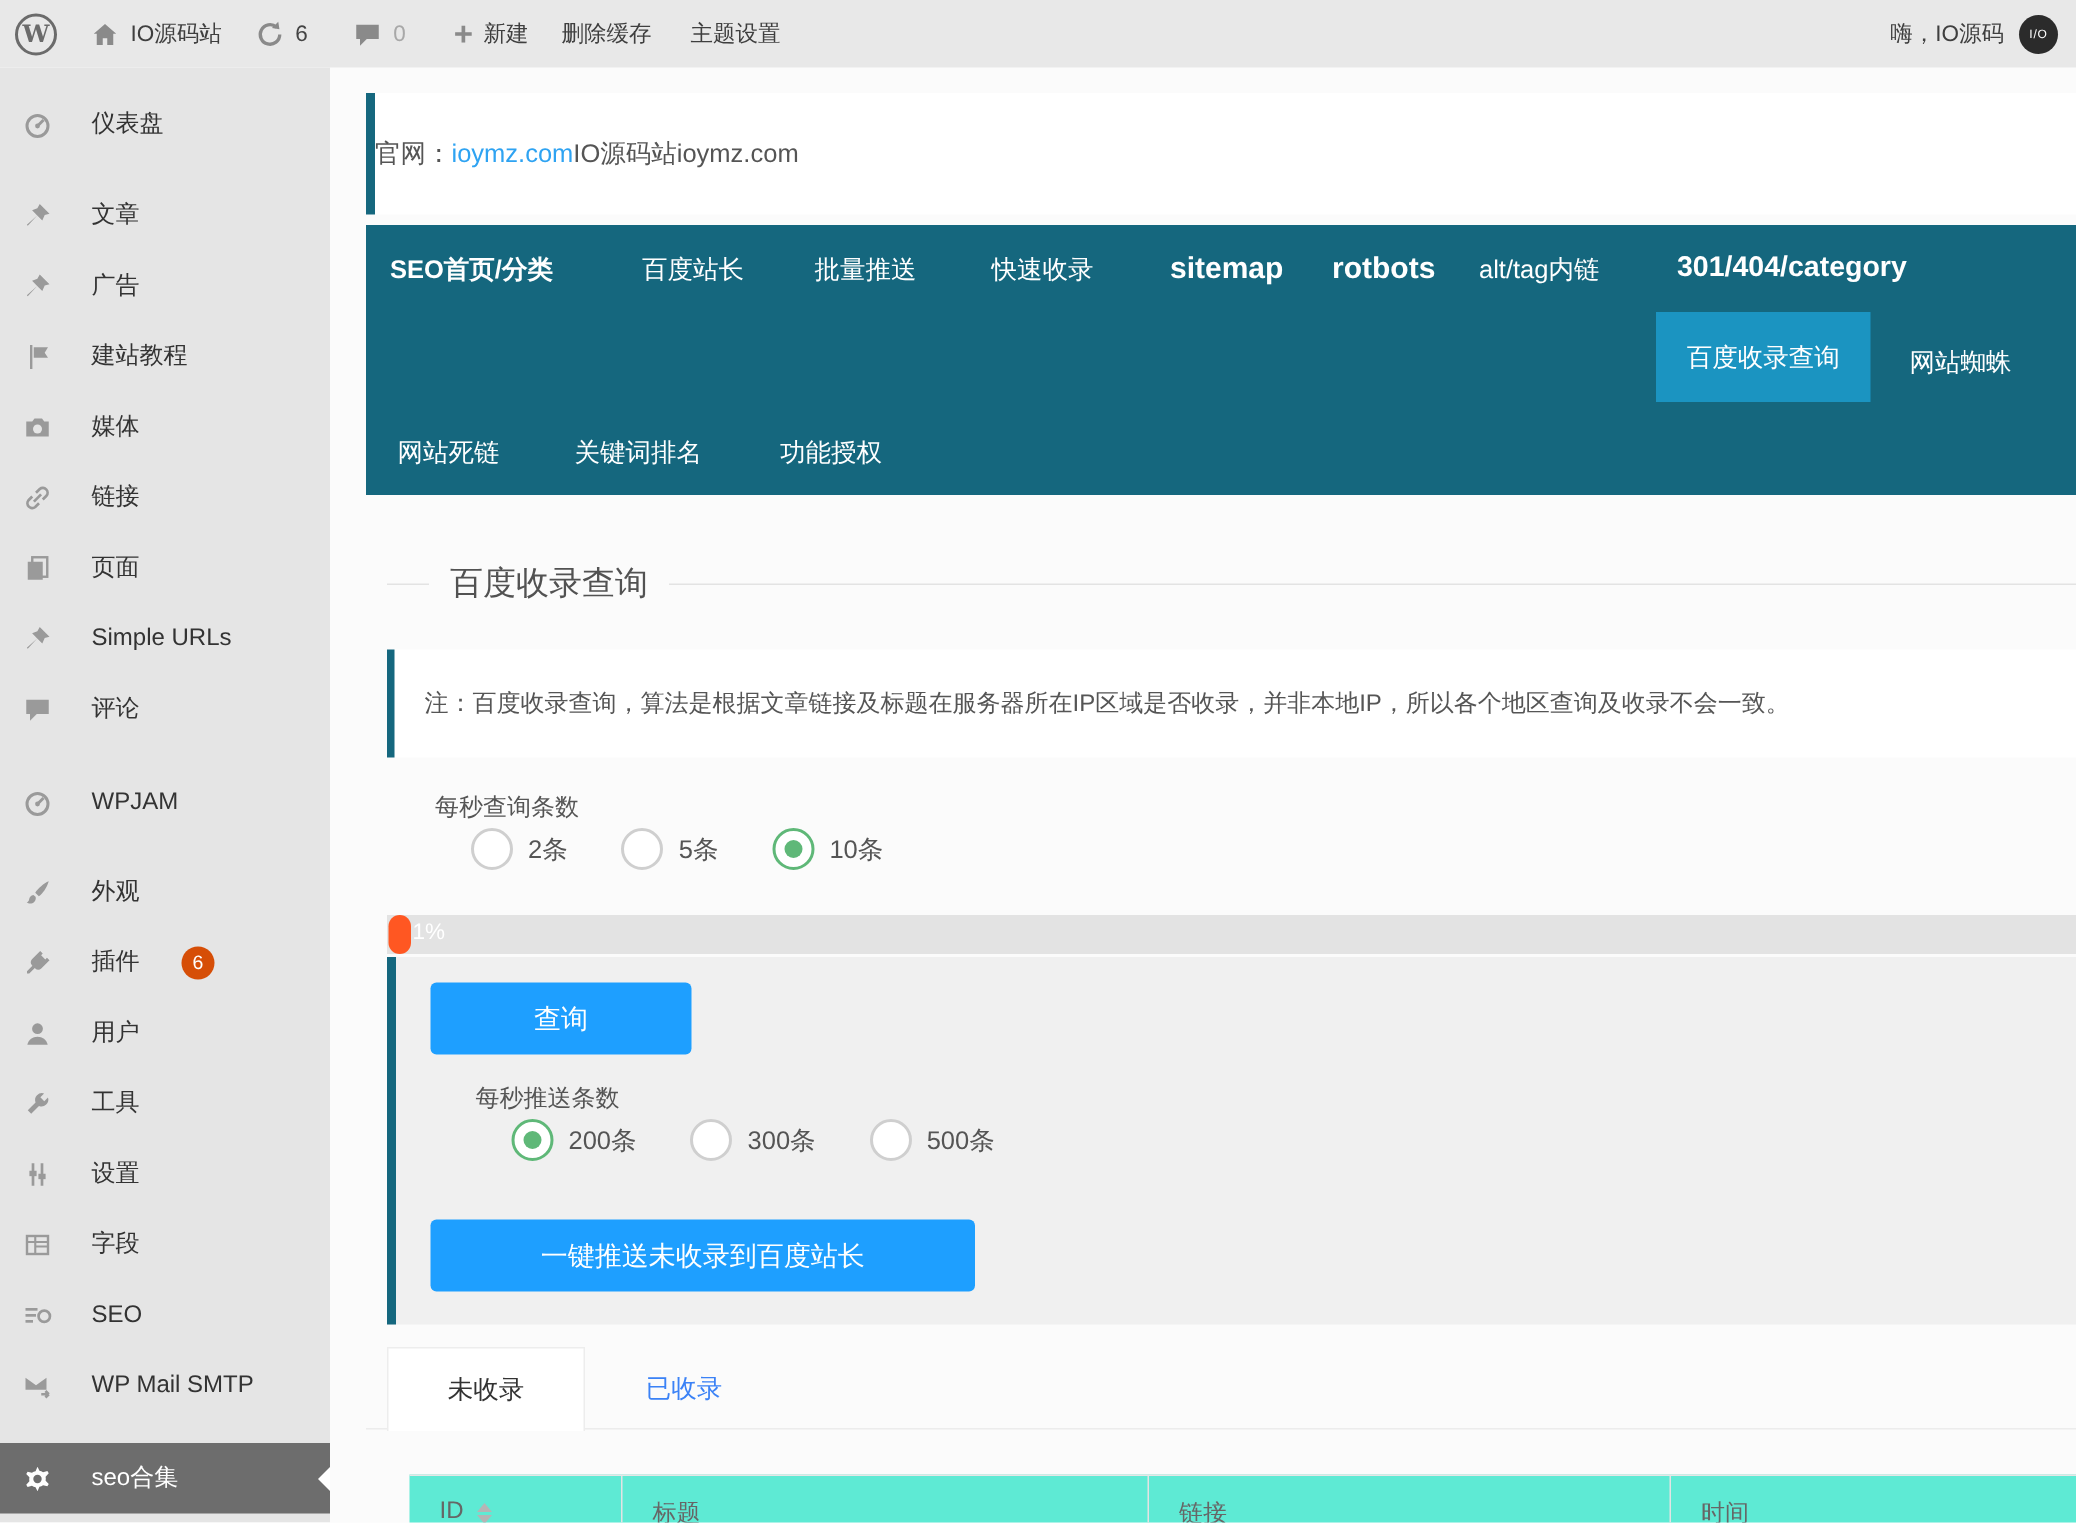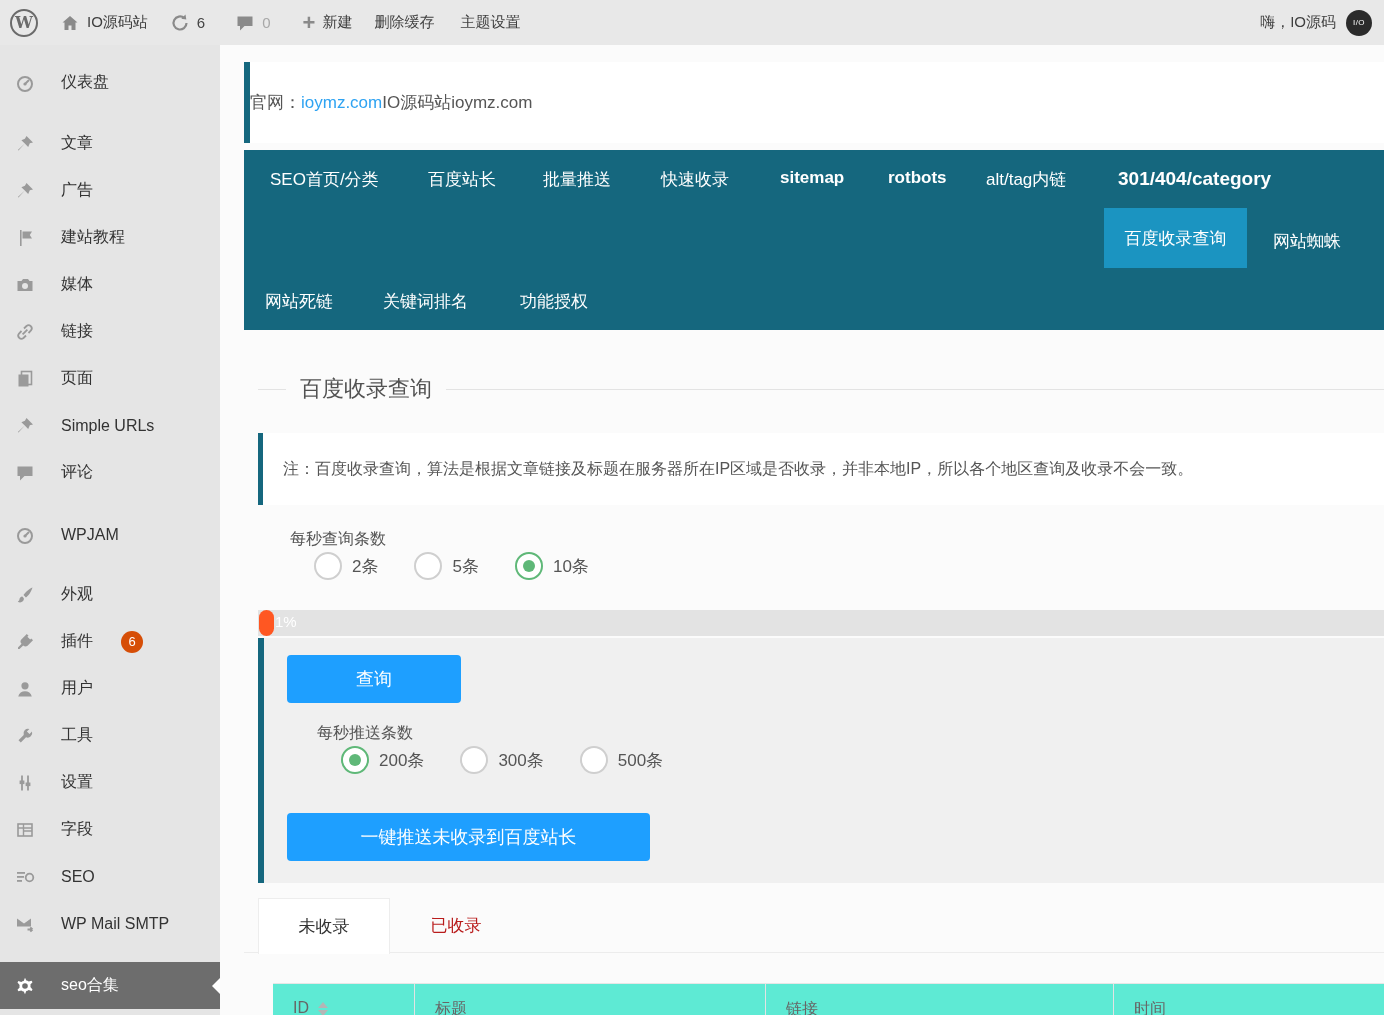--- a/index.html
+++ b/index.html
@@ -43,21 +43,21 @@
     font-size:13px;display:flex;align-items:center;justify-content:center;margin-left:2px;}
   
   .content{position:absolute;left:220px;top:45px;right:0;bottom:0;background:#fbfbfb;}
   .notice{margin:17px 0 0 24px;background:#fff;border-left:6px solid var(--teal);
     height:81px;display:flex;align-items:center;font-size:17px;color:#555;}
   .notice a{color:var(--link);text-decoration:none;cursor:pointer;}
   
   .seonav{margin:7px 0 0 24px;height:180px;background:var(--teal);position:relative;color:#fff;}
   .nav-row1{position:absolute;top:18px;left:0;right:0;height:24px;}
   .nav-row1 .nav-item{position:absolute;font-size:17px;white-space:nowrap;cursor:pointer;}
-  .nav-item.latin{font-weight:bold;font-size:17px;}
+  .nav-item.latin{font-weight:bold;font-size:20px;}
   .nav-item.big{font-weight:bold;font-size:19px;}
   .nav-active-box{position:absolute;top:58px;left:860px;width:143px;height:60px;
     background:var(--nav-active);display:flex;align-items:center;justify-content:center;
     font-size:17px;cursor:pointer;}
   .nav-row2-item{position:absolute;top:80px;left:1029px;font-size:17px;cursor:pointer;white-space:nowrap;}
   .nav-row3{position:absolute;top:140px;left:0;right:0;height:24px;}
   .nav-row3 .nav-item{position:absolute;font-size:17px;white-space:nowrap;cursor:pointer;}
   
   .page-title-row{margin:31px 0 0 38px;height:56px;display:flex;align-items:center;}
   .pt-line-left{width:28px;height:1px;background:#e3e3e3;}
@@ -87,21 +87,21 @@
   .btn{background:var(--blue);color:#fff;border:none;border-radius:4px;font-size:18px;
     display:flex;align-items:center;justify-content:center;cursor:pointer;
     font-family:"Liberation Sans","DejaVu Sans",sans-serif;}
   .btn-query{width:174px;height:48px;}
   .action-section .rate-row{margin:16px 0 0 30px;}
   .btn-push{width:363px;height:48px;margin-top:39px;}
   
   .tabs{margin:15px 0 0 24px;height:55px;position:relative;}
   .tabs-bottom-line{position:absolute;left:0;right:0;bottom:0;height:1px;background:#ececec;}
   .tab{position:absolute;top:0;height:55px;width:132px;display:flex;align-items:center;
-    justify-content:center;font-size:17px;color:#b91c1c;cursor:pointer;}
+    justify-content:center;font-size:17px;color:#3b82f6;cursor:pointer;}
   .tab.active{left:14px;background:#fff;border:1px solid #ededed;border-bottom:none;
     height:56px;z-index:2;color:#333;}
   .tab.inactive{left:146px;}
   
   .table-head{margin:30px 0 0 53px;display:grid;grid-template-columns:142px 351px 348px 1fr;
     background:#5eead4;border-top:1px solid #e6e6e6;height:60px;}
   .th{padding:15px 0 0 20px;font-size:16px;color:#666;border-right:1px solid #e3e3e3;
     display:flex;align-items:flex-start;gap:9px;}
   .th:last-child{border-right:none;}
   .sort-caret{display:inline-flex;flex-direction:column;gap:2px;margin-top:3px;cursor:pointer;}
@@ -352,21 +352,21 @@
 <div class="content">
 
   <div class="notice">
     <span>官网：</span>
     <a>ioymz.com</a>
     <span> IO源码站ioymz.com</span>
   </div>
 
   <div class="seonav">
     <div class="nav-row1" id="navRow1">
-        <div class="nav-item" style="left: 26px;">SEO首页/分类</div>
+        <div class="nav-item" style="left: 16px; font-weight: bold;">SEO首页/分类</div>
         <div class="nav-item" style="left: 184px;">百度站长</div>
         <div class="nav-item" style="left: 299px;">批量推送</div>
         <div class="nav-item" style="left: 417px;">快速收录</div>
         <div class="nav-item latin" style="left: 536px;">sitemap</div>
         <div class="nav-item latin" style="left: 644px;">rotbots</div>
         <div class="nav-item" style="left: 742px;">alt/tag内链</div>
         <div class="nav-item big" style="left: 874px;">301/404/category</div>
       </div>
     <div class="nav-active-box">百度收录查询</div>
     <div class="nav-row2-item">网站蜘蛛</div>

